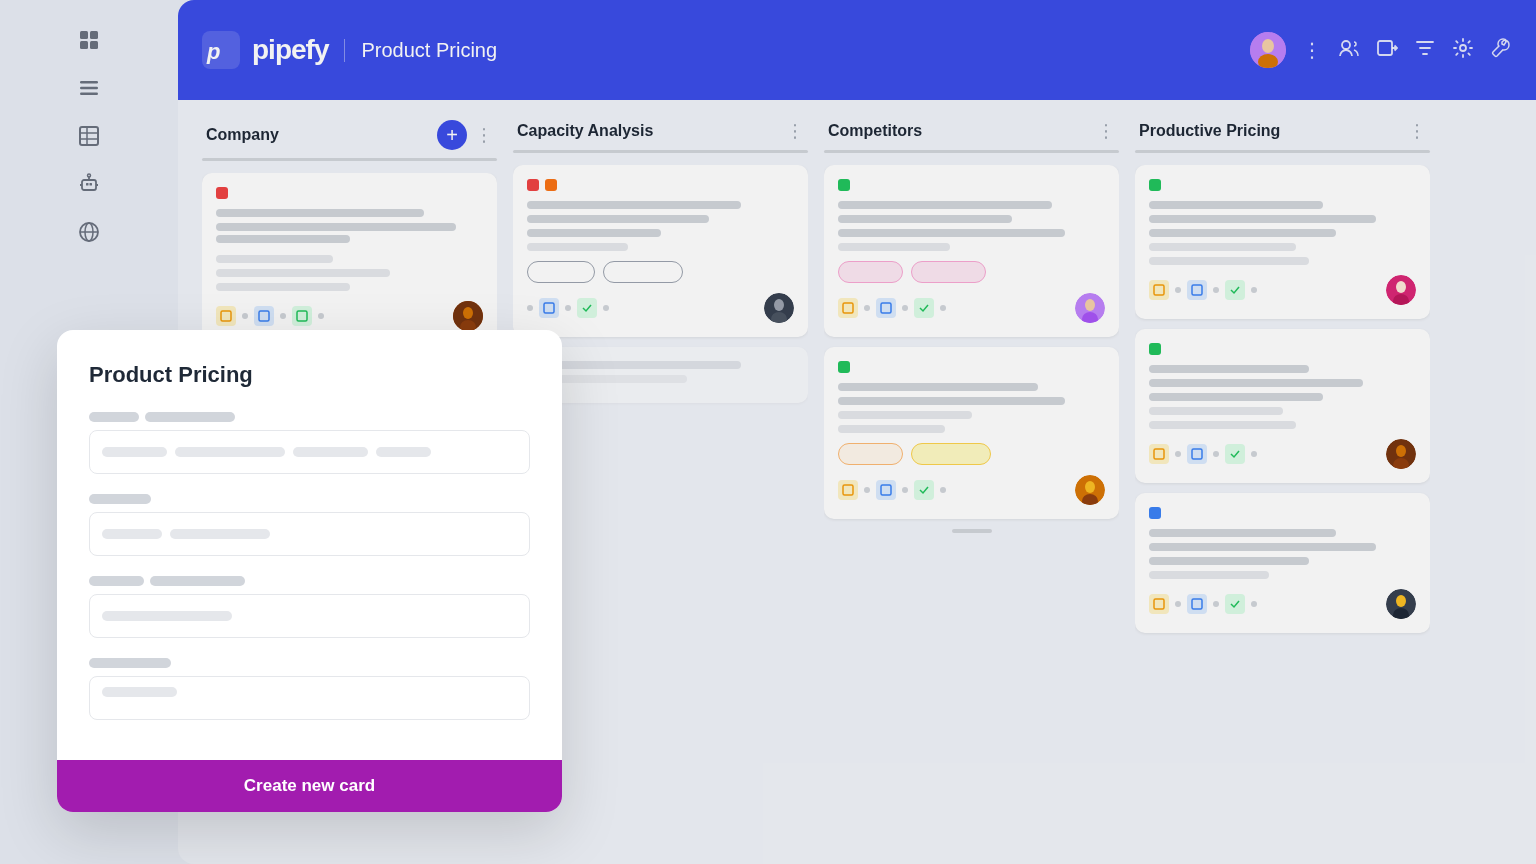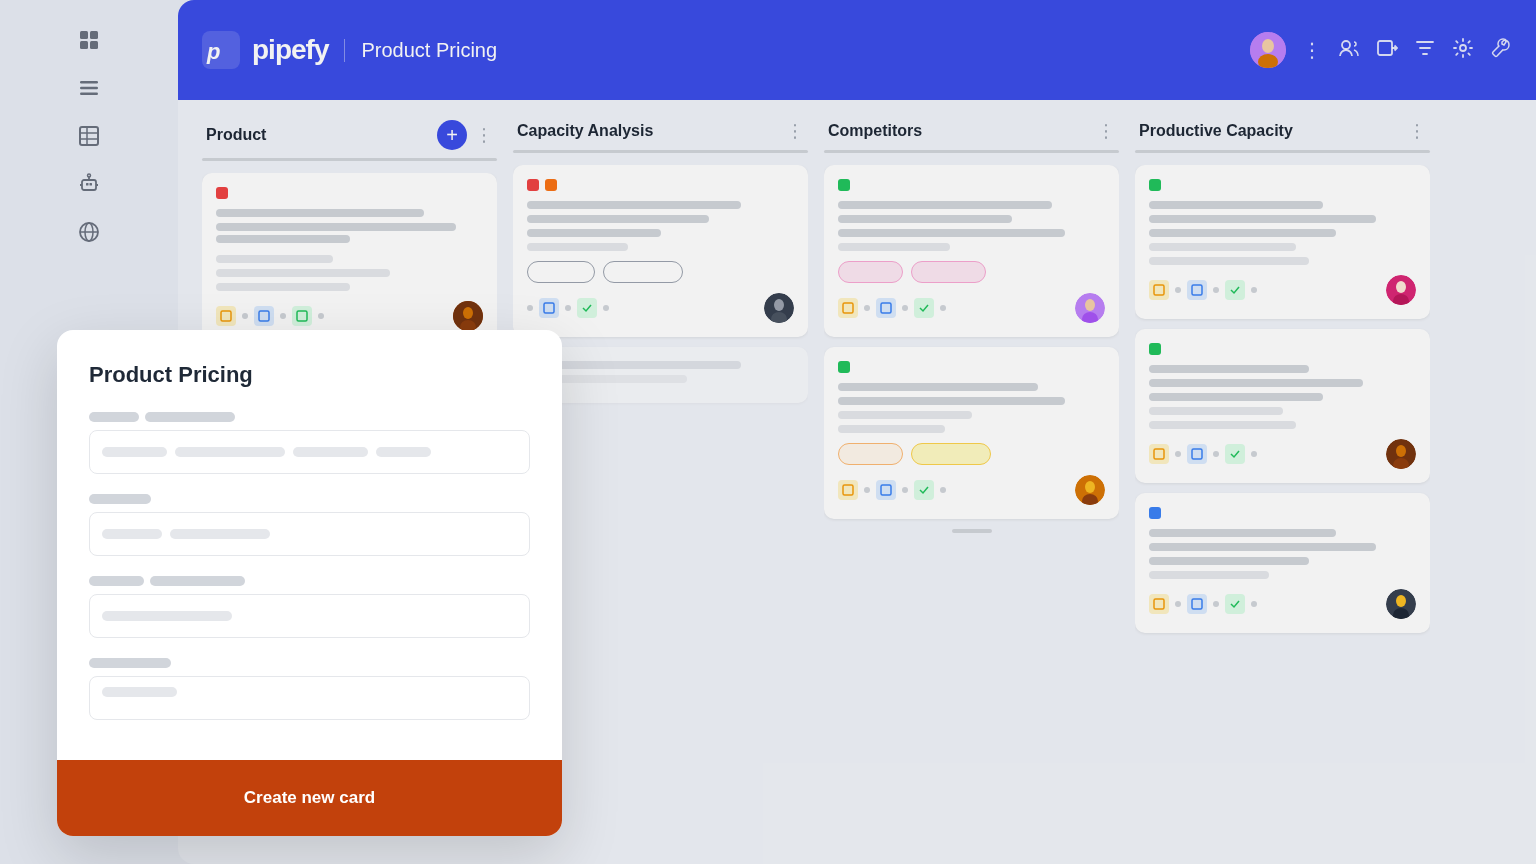--- a/index.html
+++ b/index.html
@@ -297,22 +297,22 @@
       display: flex;
       align-items: center;
       gap: 8px;
     }
     .input-placeholder-bar {
       height: 10px;
       border-radius: 5px;
       background: #e5e7eb;
     }
     .modal-footer {
-      background: #c2410c;
-      padding: 28px 32px;
+      background: #a21caf;
+      padding: 16px 32px;
       margin-top: 20px;
     }
     .create-btn {
       color: white;
       font-size: 17px;
       font-weight: 600;
       text-align: center;
       cursor: pointer;
     }
 
@@ -422,21 +422,21 @@
           <path d="M15 3c2.2.5 4 2.6 4 5 0 2.8-2.2 5-5 5-.4 0-.8 0-1.2-.1L7 19c-.6.6-1.4.6-2 0l-2-2c-.6-.6-.6-1.4 0-2l5.9-5.9C8.4 8.7 8 7.9 8 7c0-2.8 2.2-5 5-5 .7 0 1.4.1 2 .4L12 5v2l2 1 2-3z" stroke="rgba(255,255,255,0.85)" stroke-width="1.5" fill="none"></path>
         </svg>
       </div>
     </div>
   </div>
 
   <div class="board">
 
     <div class="column">
       <div class="column-header">
-        <span class="column-title">Product</span>
+        <span class="column-title">Company</span>
         <div class="column-actions">
           <div class="add-btn">+</div>
           <div class="dots-btn">⋮</div>
         </div>
       </div>
       <div class="column-bar"></div>
       <div class="column-scroll">
         <div class="card">
           <div class="card-tag-row">
             <div class="tag-dot tag-red"></div>
@@ -632,21 +632,21 @@
         </div>
 
         <div style="text-align:center;margin-top:8px;">
           <div style="width:40px;height:4px;background:#d1d5db;border-radius:2px;margin:0 auto;"></div>
         </div>
       </div>
     </div>
 
     <div class="column">
       <div class="column-header">
-        <span class="column-title">Productive Capacity</span>
+        <span class="column-title">Productive Pricing</span>
         <div class="column-actions">
           <div class="dots-btn">⋮</div>
         </div>
       </div>
       <div class="column-bar"></div>
       <div class="column-scroll">
 
         <div class="card">
           <div class="card-tag-row">
             <div class="tag-dot tag-green"></div>

